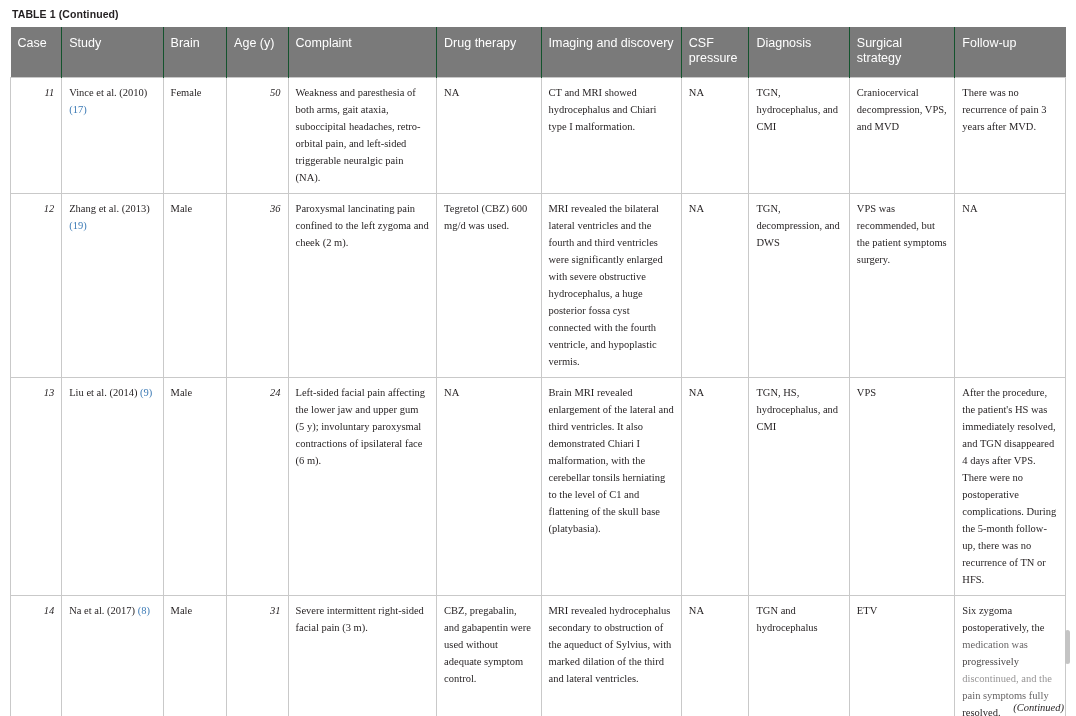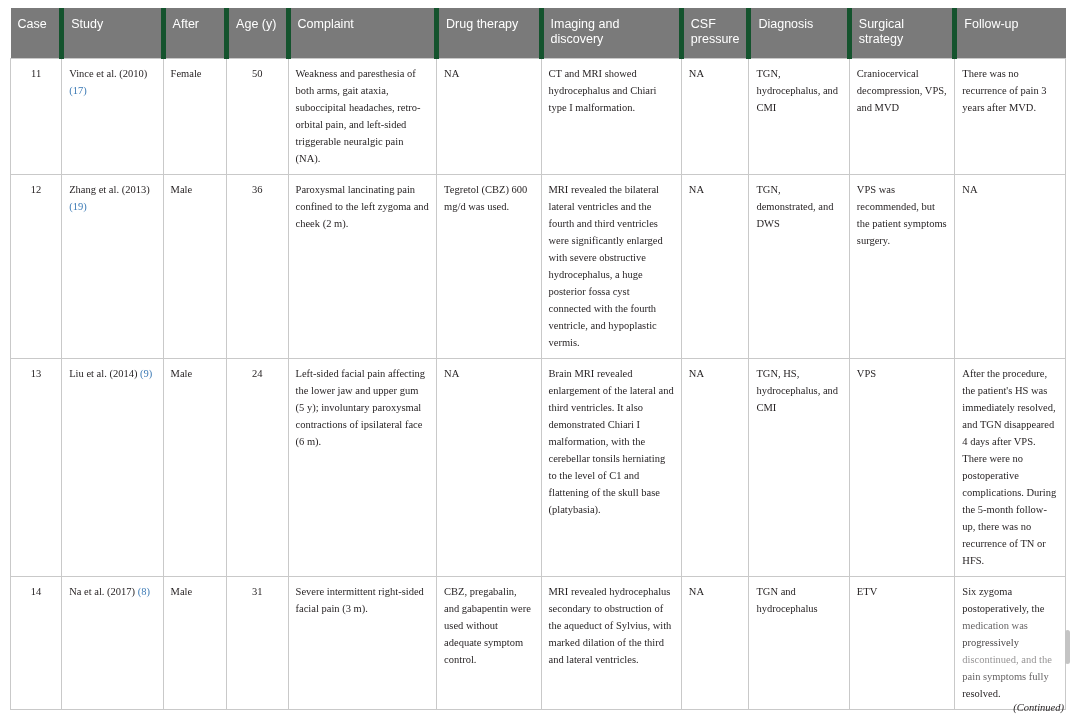--- a/index.html
+++ b/index.html
@@ -39,35 +39,35 @@
   }
   table.data thead th {
     background: #7a7a7a;
     color: #ffffff;
     font-family: "Liberation Sans", sans-serif;
     font-weight: normal;
     font-size: 12.5px;
     text-align: left;
     vertical-align: top;
     padding: 9px 7px 11px 7px;
-    border-right: 5px solid #14532d;
+    border-right: 1px solid #14532d;
     line-height: 1.18;
   }
   table.data thead th:last-child { border-right: none; }
 
   table.data td {
     border: 1px solid #c9c9c9;
     vertical-align: top;
     padding: 6px 7px 7px 7px;
     line-height: 1.62;
     font-family: "Liberation Serif", serif;
     font-size: 10.5px;
     color: #231f20;
   }
-  td.num { text-align: center; }
+  td.num { text-align: right; font-style: italic; }
   .ref {
     color: #3c7ab5;
   }
   .continued-note {
     position: absolute;
     right: 12px;
     bottom: 3px;
     font-family: "Liberation Serif", serif;
     font-style: italic;
     font-size: 10.5px;
@@ -98,40 +98,44 @@
     height: 34px;
     background: #c4c4c4;
     border-radius: 3px;
   }
 </style>
 </head>
 <body>
 
 <div class="page">
 
+  <div class="table-caption">
+    <span class="cap-label">TABLE 1</span>
+    <span class="cap-cont">(Continued)</span>
+  </div>
 
   <table class="data">
     <colgroup>
       <col class="c-case">
         <col class="c-study">
         <col class="c-gender">
         <col class="c-age">
       <col class="c-comp">
         <col class="c-drug">
         <col class="c-imag">
         <col class="c-csf">
       <col class="c-diag">
         <col class="c-surg">
         <col class="c-follow">
     </colgroup>
     <thead>
       <tr>
         <th>Case</th>
         <th>Study</th>
-        <th>After</th>
+        <th>Brain</th>
         <th>Age (y)</th>
         <th>Complaint</th>
         <th>Drug therapy</th>
         <th>Imaging and discovery</th>
         <th>CSF pressure</th>
         <th>Diagnosis</th>
         <th>Surgical strategy</th>
         <th>Follow-up</th>
       </tr>
     </thead>
@@ -157,21 +161,21 @@
         <td>
           <span>Zhang et al. (2013)</span>
           <span class="ref">(19)</span>
         </td>
         <td>Male</td>
         <td class="num">36</td>
         <td>Paroxysmal lancinating pain confined to the left zygoma and cheek (2 m).</td>
         <td>Tegretol (CBZ) 600 mg/d was used.</td>
         <td>MRI revealed the bilateral lateral ventricles and the fourth and third ventricles were significantly enlarged with severe obstructive hydrocephalus, a huge posterior fossa cyst connected with the fourth ventricle, and hypoplastic vermis.</td>
         <td>NA</td>
-        <td>TGN, demonstrated, and DWS</td>
+        <td>TGN, decompression, and DWS</td>
         <td>VPS was recommended, but the patient symptoms surgery.</td>
         <td>NA</td>
       </tr>
       <tr>
         <td class="num">13</td>
         <td>
           <span>Liu et al. (2014)</span>
           <span class="ref">(9)</span>
         </td>
         <td>Male</td>

